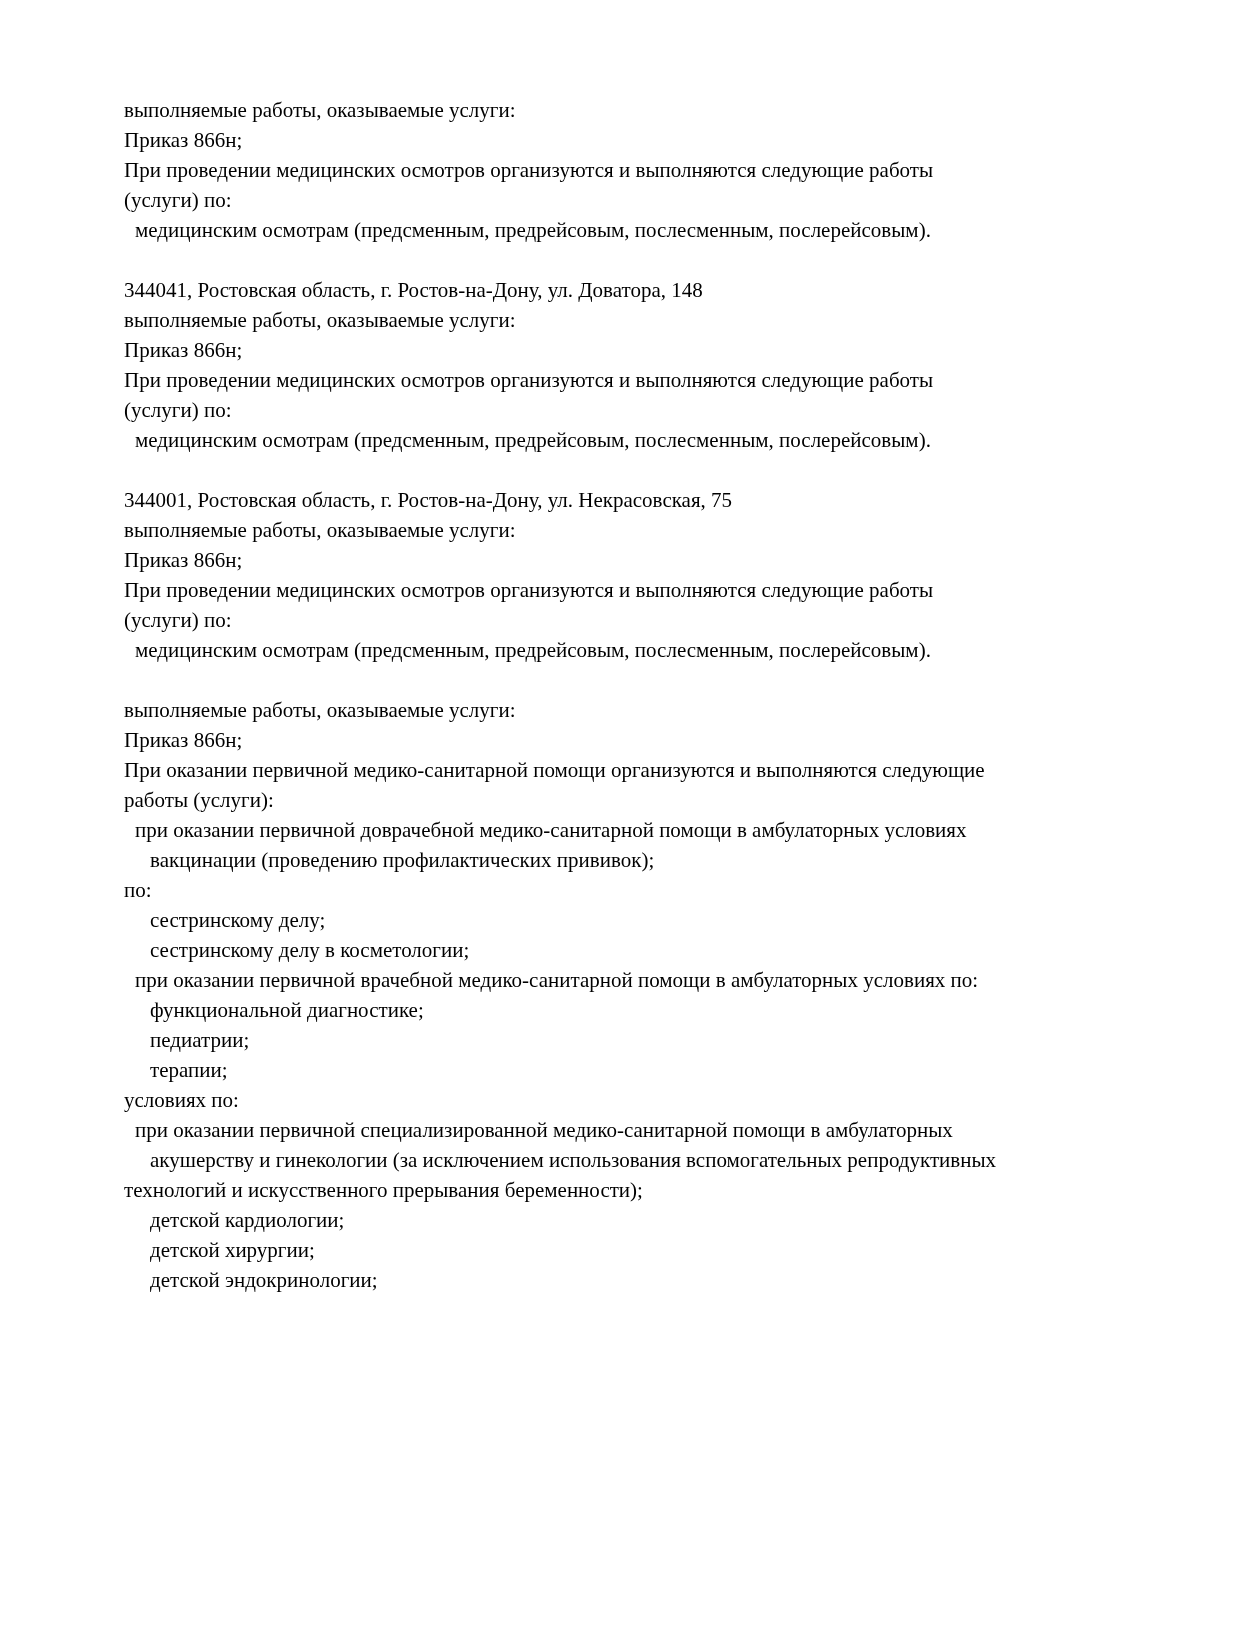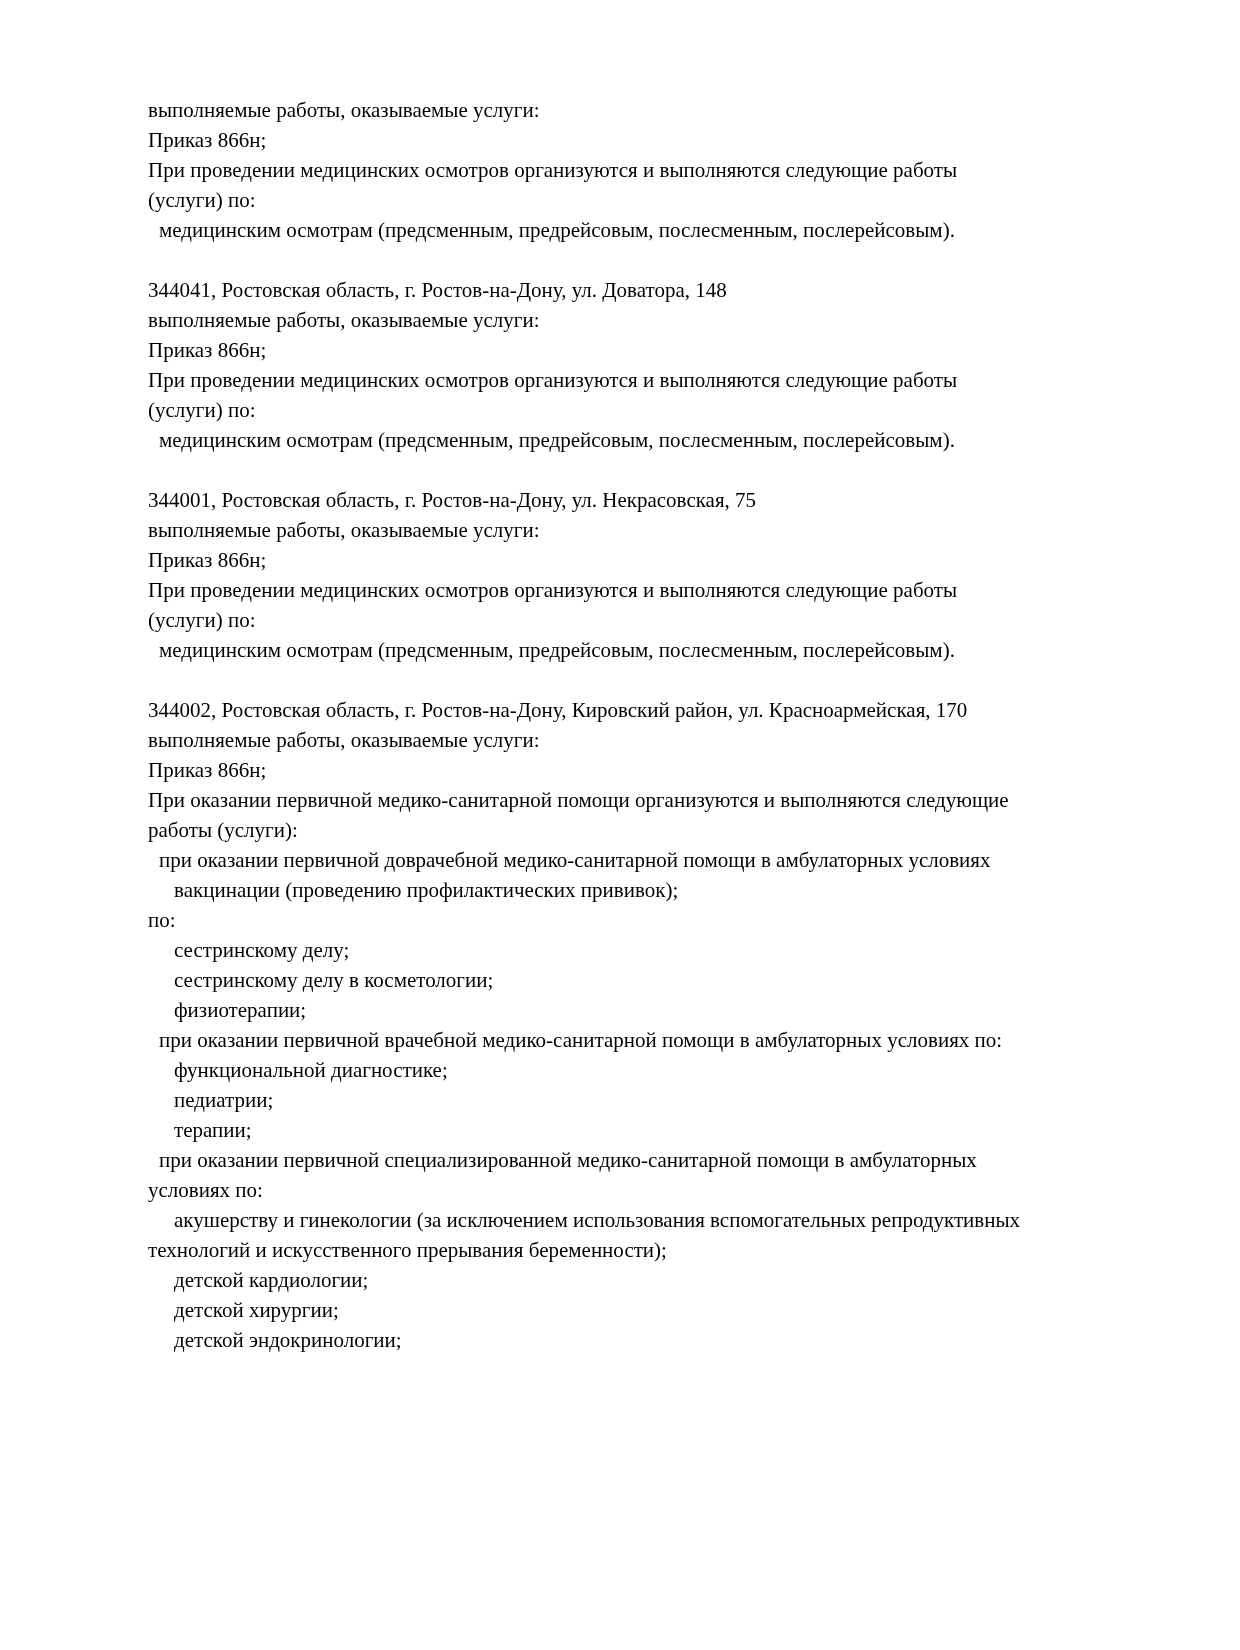--- a/index.html
+++ b/index.html
@@ -9,21 +9,21 @@
   }
   .page {
     position: relative;
     width: 1240px;
     height: 1650px;
     background: #ffffff;
     overflow: hidden;
   }
   .doc-text {
     position: absolute;
-    left: 148px;
+    left: 124px;
     top: 95px;
     width: 990px;
     font-family: "Liberation Serif", "DejaVu Serif", serif;
     font-size: 21px;
     line-height: 30px;
     color: #000000;
     font-weight: normal;
   }
   .line {
     height: 30px;
@@ -52,36 +52,34 @@
       <div class="line indent-0">(услуги) по:</div>
       <div class="line indent-1">медицинским осмотрам (предсменным, предрейсовым, послесменным, послерейсовым).</div>
       <div class="line blank"></div>
       <div class="line indent-0">344001, Ростовская область, г. Ростов-на-Дону, ул. Некрасовская, 75</div>
       <div class="line indent-0">выполняемые работы, оказываемые услуги:</div>
       <div class="line indent-0">Приказ 866н;</div>
       <div class="line indent-0">При проведении медицинских осмотров организуются и выполняются следующие работы</div>
       <div class="line indent-0">(услуги) по:</div>
       <div class="line indent-1">медицинским осмотрам (предсменным, предрейсовым, послесменным, послерейсовым).</div>
       <div class="line blank"></div>
-      <div class="line indent-0">344002, Ростовская область, г. Ростов-на-Дону, Кировский район, ул. Красноармейская, 170</div>
       <div class="line indent-0">выполняемые работы, оказываемые услуги:</div>
       <div class="line indent-0">Приказ 866н;</div>
       <div class="line indent-0">При оказании первичной медико-санитарной помощи организуются и выполняются следующие</div>
       <div class="line indent-0">работы (услуги):</div>
       <div class="line indent-1">при оказании первичной доврачебной медико-санитарной помощи в амбулаторных условиях</div>
       <div class="line indent-2">вакцинации (проведению профилактических прививок);</div>
       <div class="line indent-0">по:</div>
       <div class="line indent-2">сестринскому делу;</div>
       <div class="line indent-2">сестринскому делу в косметологии;</div>
-      <div class="line indent-2">физиотерапии;</div>
       <div class="line indent-1">при оказании первичной врачебной медико-санитарной помощи в амбулаторных условиях по:</div>
       <div class="line indent-2">функциональной диагностике;</div>
       <div class="line indent-2">педиатрии;</div>
       <div class="line indent-2">терапии;</div>
+      <div class="line indent-0">условиях по:</div>
       <div class="line indent-1">при оказании первичной специализированной медико-санитарной помощи в амбулаторных</div>
-      <div class="line indent-0">условиях по:</div>
       <div class="line indent-2">акушерству и гинекологии (за исключением использования вспомогательных репродуктивных</div>
       <div class="line indent-0">технологий и искусственного прерывания беременности);</div>
       <div class="line indent-2">детской кардиологии;</div>
       <div class="line indent-2">детской хирургии;</div>
       <div class="line indent-2">детской эндокринологии;</div>
     </div>
 </div>
 
 </body></html>

